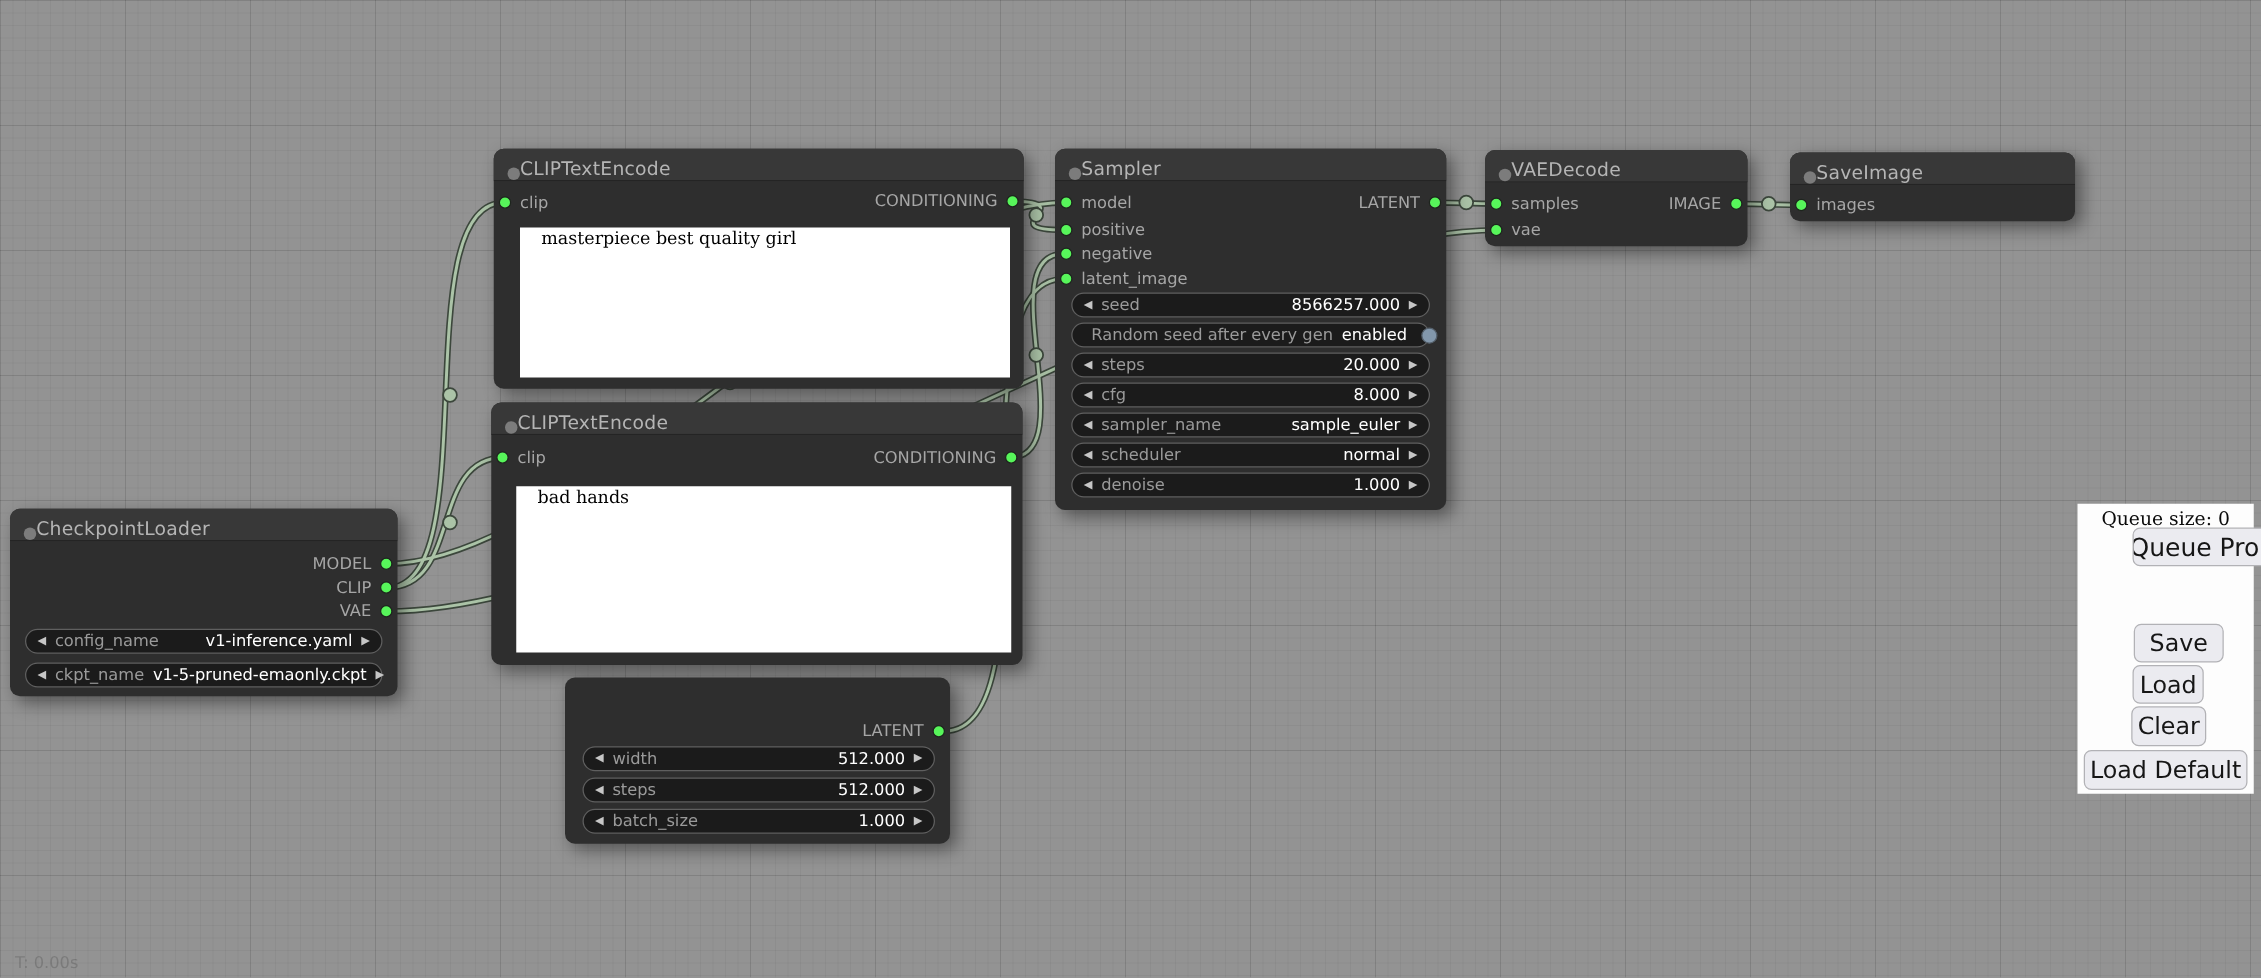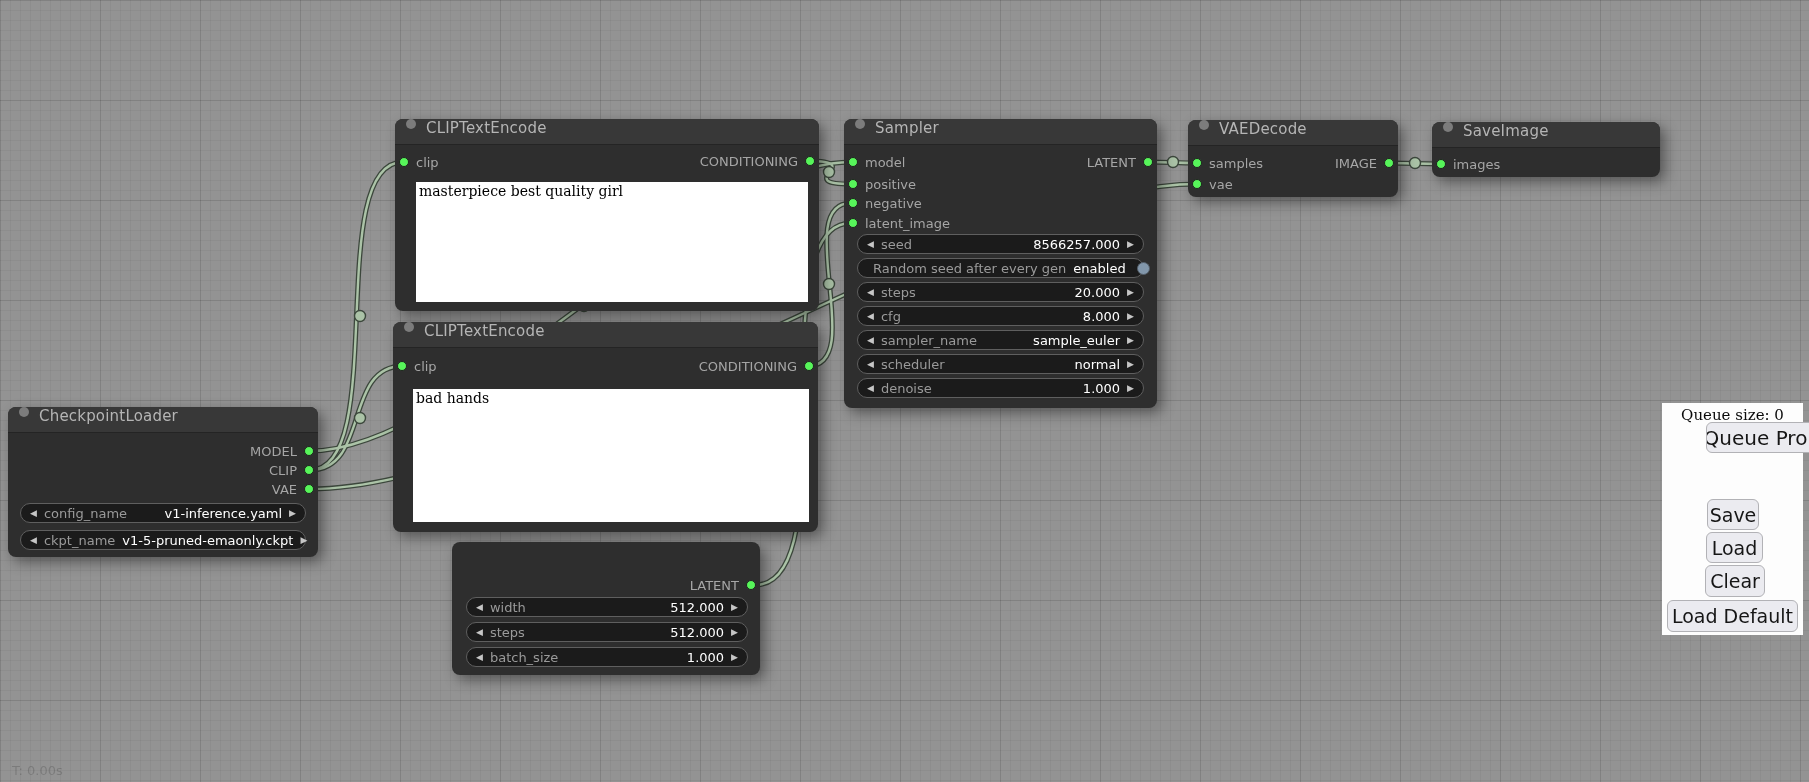--- a/index.html
+++ b/index.html
@@ -20,21 +20,21 @@
   }
   #wires { position:absolute; left:0; top:0; z-index:1; }
   .node {
     position:absolute; z-index:2;
     background:#2e2e2e; border-radius:8px;
     box-shadow:5px 5px 14px rgba(0,0,0,0.42);
   }
   .ntitle {
     height:26px; background:#383838; border-radius:8px 8px 0 0;
     border-bottom:1px solid #242424;
-    display:flex; align-items:flex-start; gap:10px; padding:0 11px;
+    display:flex; align-items:flex-end; padding:0 11px;
     color:#b5b5b5; font-size:15px; letter-spacing:0.2px;
   }
   .tdot { width:10px; height:10px; border-radius:50%; background:#7c7c7c; flex:0 0 auto; }
   .slot { position:absolute; height:18px; display:flex; align-items:center; gap:7px;
           font-size:13px; color:#a6a6a6; white-space:nowrap; }
   .slot.in  { left:4px; }
   .slot.out { right:4px; flex-direction:row; }
   .sdot { width:10px; height:10px; border-radius:50%; background:#57f55a;
           border:1.5px solid #1e241e; flex:0 0 auto; }
   .widget {
@@ -46,40 +46,40 @@
   .warrow { color:#c6c6c6; font-size:9px; line-height:1; flex:0 0 auto; }
   .wlabel { color:#9a9a9a; }
   .wvalue { margin-left:auto; color:#ffffff; }
   .wtoggle { width:13px; height:13px; border-radius:50%; background:#8297ab;
              border:1px solid #55606b; flex:0 0 auto; margin-left:4px; }
   .widget.no-arrows { padding-left:15px; }
   textarea.prompt {
     position:absolute; background:#ffffff; color:#000;
     border:none; outline:none; resize:none;
     font-family:"DejaVu Serif","Liberation Serif",serif;
-    font-size:14px; line-height:1.25; padding:1px 3px;
+    font-size:14px; line-height:1.25; padding:1px 17px;
   }
   #menu {
     position:absolute; left:1662px; top:403px; width:141px; height:232px;
     background:#fdfdfd; z-index:3;
   }
   .qsize {
     position:absolute; left:0; top:3px; width:100%; text-align:center;
     font-family:"DejaVu Serif","Liberation Serif",serif;
     font-size:15px; color:#0a0a0a;
   }
   .mbtn {
     position:absolute; background:#ebebf0; border:1px solid #b2b2b6;
     border-radius:6px; color:#161616; font-size:19px;
     display:flex; align-items:center; justify-content:center;
     font-family:"DejaVu Sans","Liberation Sans",sans-serif;
     white-space:nowrap; overflow:hidden;
   }
   #queue-prompt-btn { left:1px;  top:19px;  width:139px; height:31px; font-size:20px;margin-left:43px; }
-  #save-btn         { left:45px; top:96px;  width:52px;  height:31px; }
+  #save-btn         { left:45px; top:96px;  width:72px;  height:31px; }
   #load-btn         { left:44px; top:129px; width:57px;  height:31px; }
   #clear-btn        { left:43px; top:162px; width:60px;  height:32px; }
   #load-default-btn { left:5px;  top:197px; width:131px; height:32px; }
   #render-time {
     position:absolute; left:12px; top:763px; z-index:0;
     font-size:13px; color:rgba(0,0,0,0.16);
   }
 </style>
 </head>
 <body>

